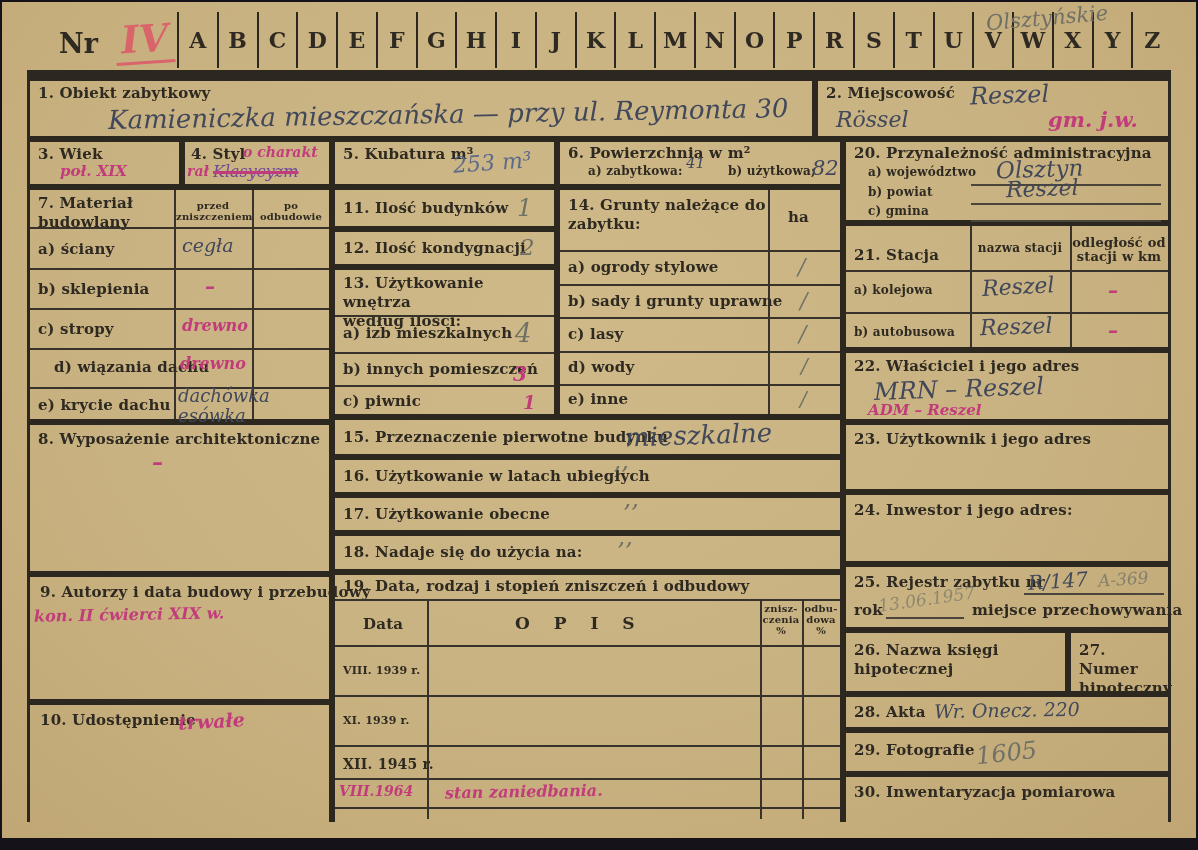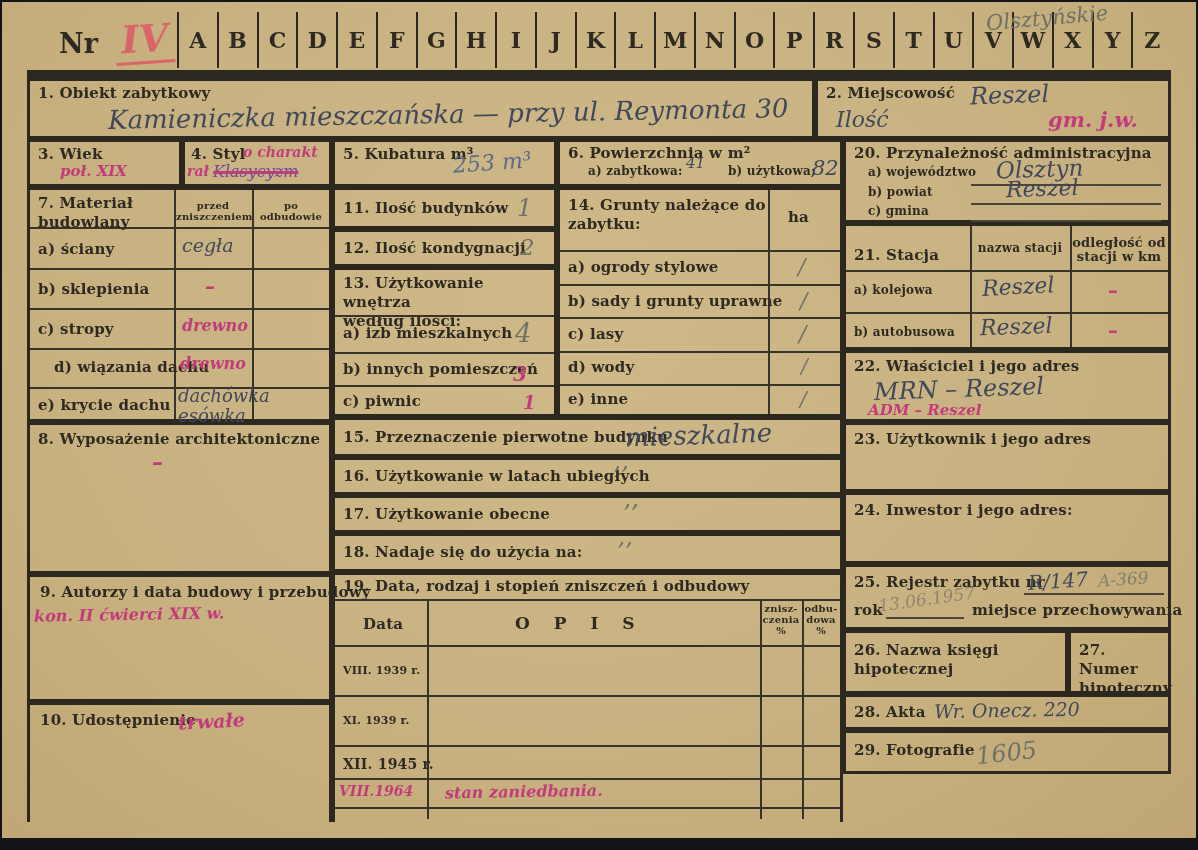--- a/index.html
+++ b/index.html
@@ -72,21 +72,21 @@
   <div class="hw pencil" style="left:984px;top:4px;font-size:21px;transform:rotate(-5deg)">Olsztyńskie</div>
 
   <div class="f" style="left:25px;top:76px;width:788px;height:61px">
     <div class="lbl" style="left:8px;top:3px">1. Obiekt zabytkowy</div>
     <div class="hw ink" style="left:78px;top:18px;font-size:26px;transform:rotate(-1deg)">Kamieniczka mieszczańska — przy ul. Reymonta 30</div>
   </div>
 
   <div class="f" style="left:813px;top:76px;width:356px;height:61px">
     <div class="lbl" style="left:8px;top:3px">2. Miejscowość</div>
     <div class="hw ink" style="left:152px;top:0px;font-size:24px;transform:rotate(-2deg)">Reszel</div>
-    <div class="hw ink" style="left:18px;top:26px;font-size:22px">Ilość</div>
+    <div class="hw ink" style="left:18px;top:26px;font-size:22px">Rössel</div>
     <div class="hw pink" style="left:230px;top:26px;font-size:21px;font-weight:700">gm. j.w.</div>
   </div>
 
   <div class="f" style="left:25px;top:137px;width:155px;height:48px">
     <div class="lbl" style="left:8px;top:3px">3. Wiek</div>
     <div class="hw pink" style="left:30px;top:20px;font-size:15px;font-weight:700">poł. XIX</div>
   </div>
 
   <div class="f" style="left:180px;top:137px;width:150px;height:48px">
     <div class="lbl" style="left:6px;top:3px">4. Styl</div>
@@ -298,15 +298,18 @@
   </div>
 
   <div class="f" style="left:841px;top:692px;width:328px;height:36px">
     <div class="lbl" style="left:8px;top:6px">28. Akta</div>
     <div class="hw ink" style="left:88px;top:2px;font-size:19px;transform:rotate(-1deg)">Wr. Onecz. 220</div>
   </div>
   <div class="f" style="left:841px;top:728px;width:328px;height:44px">
     <div class="lbl" style="left:8px;top:8px">29. Fotografie</div>
     <div class="hw pencil" style="left:130px;top:6px;font-size:24px;transform:rotate(-6deg)">1605</div>
   </div>
+  <div class="f" style="left:841px;top:772px;width:328px;height:48px;border-bottom:none">
+    <div class="lbl" style="left:8px;top:6px">30. Inwentaryzacja pomiarowa</div>
+  </div>
 
  </div>
 </div>
 
 </body></html>

